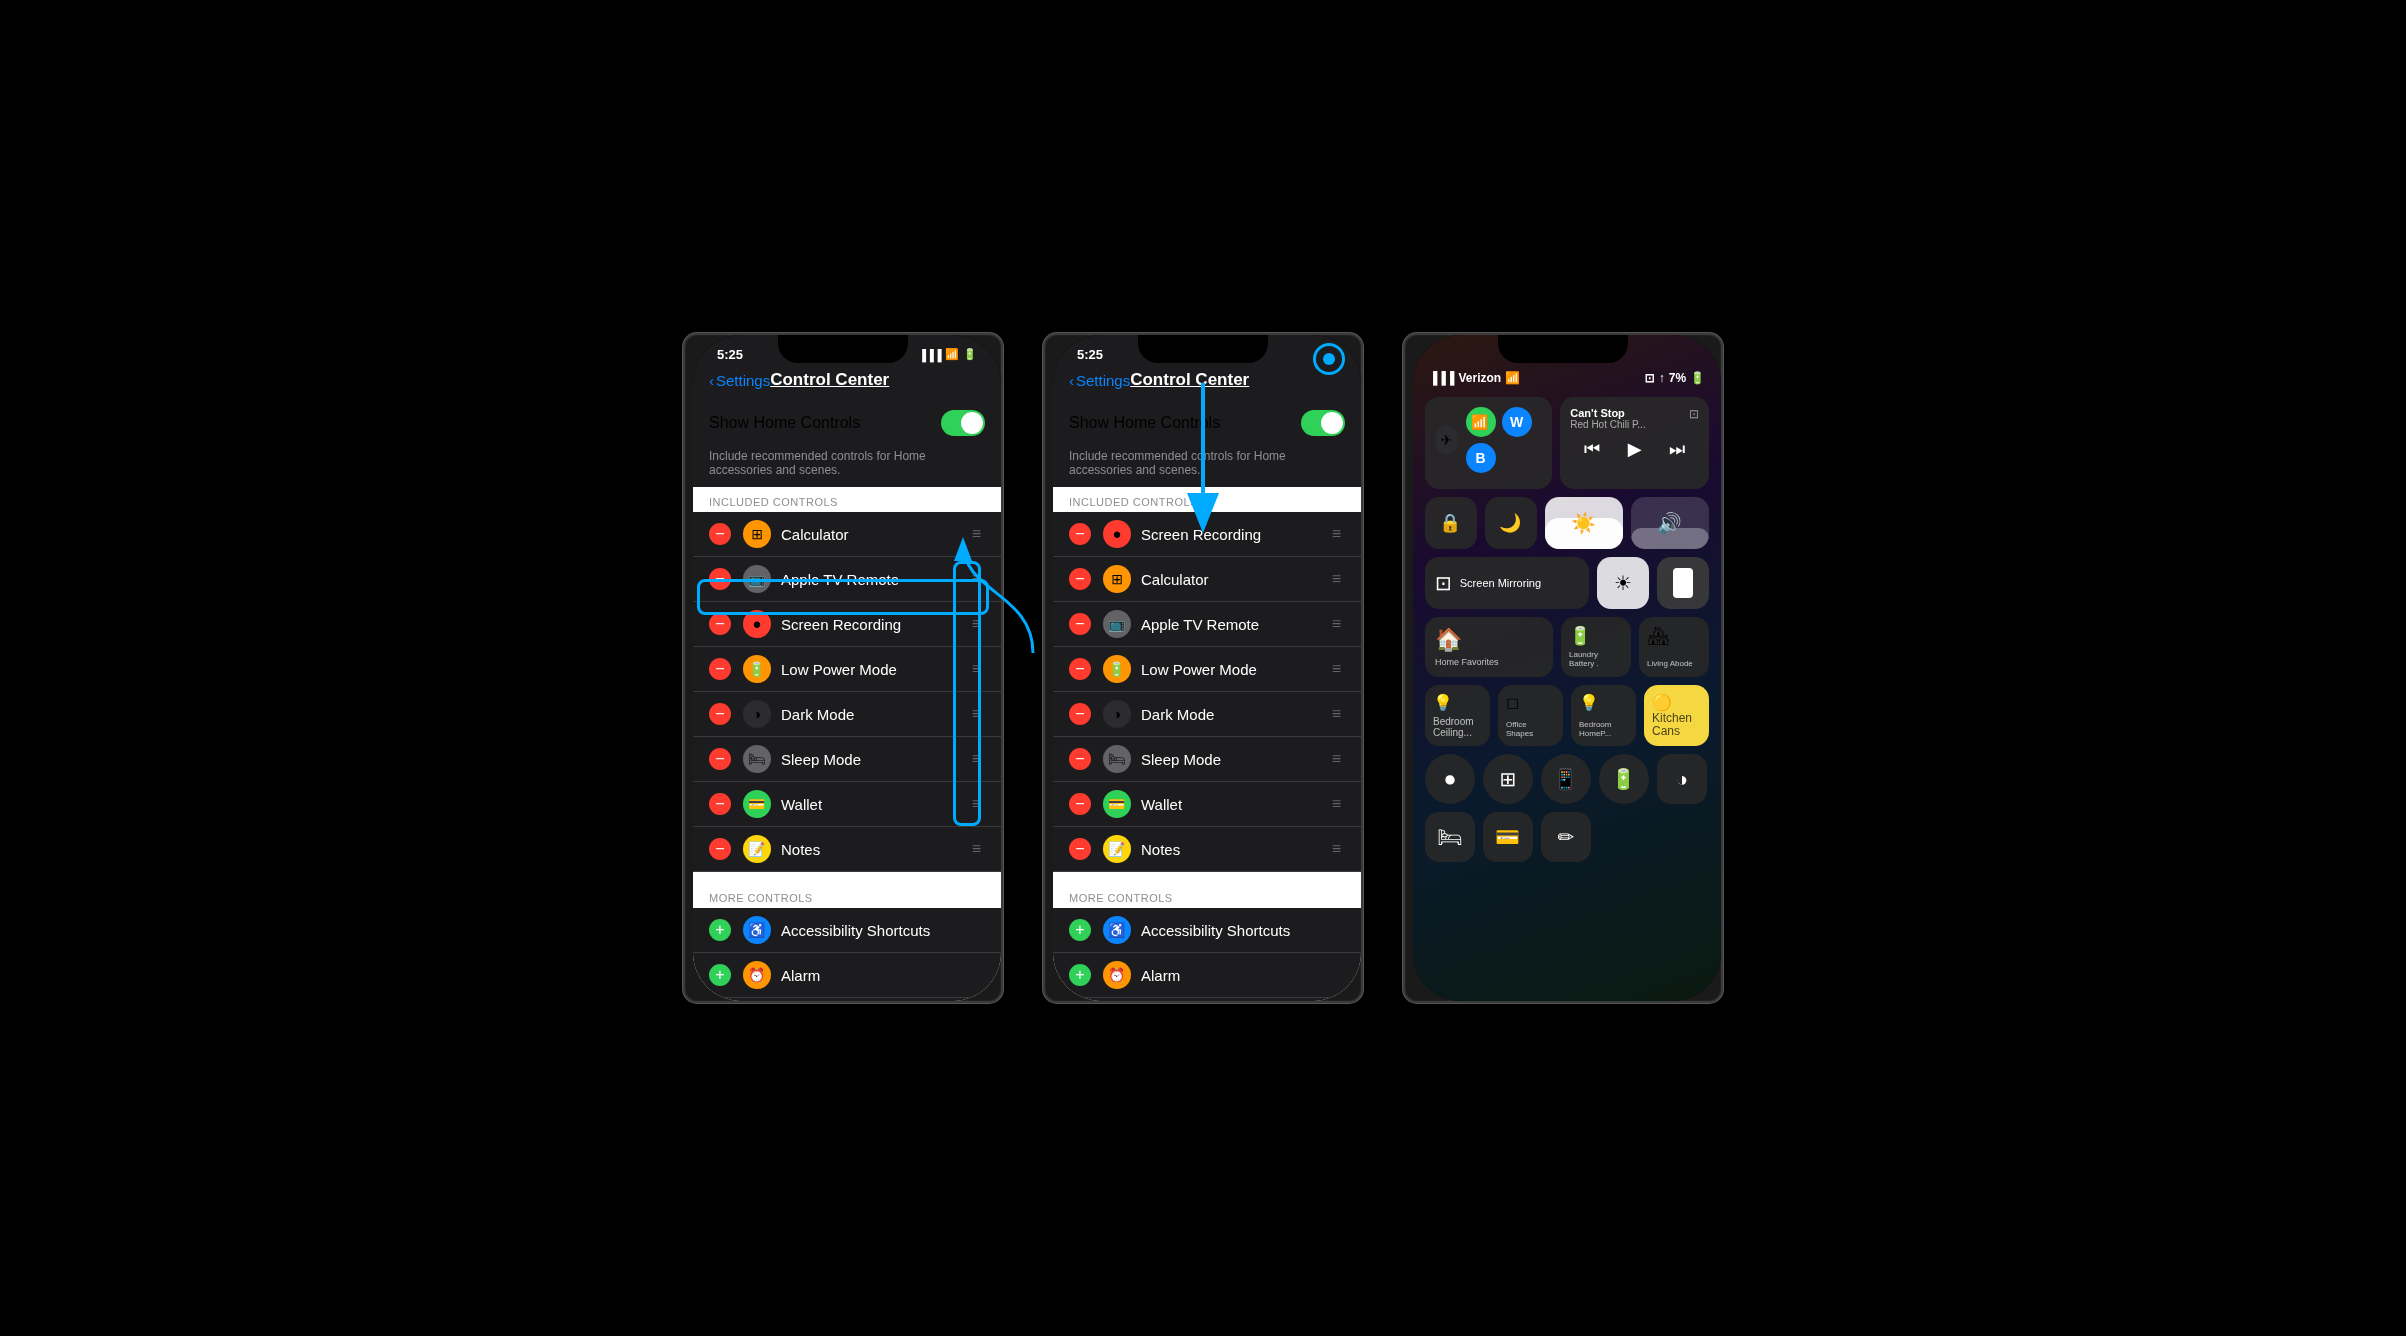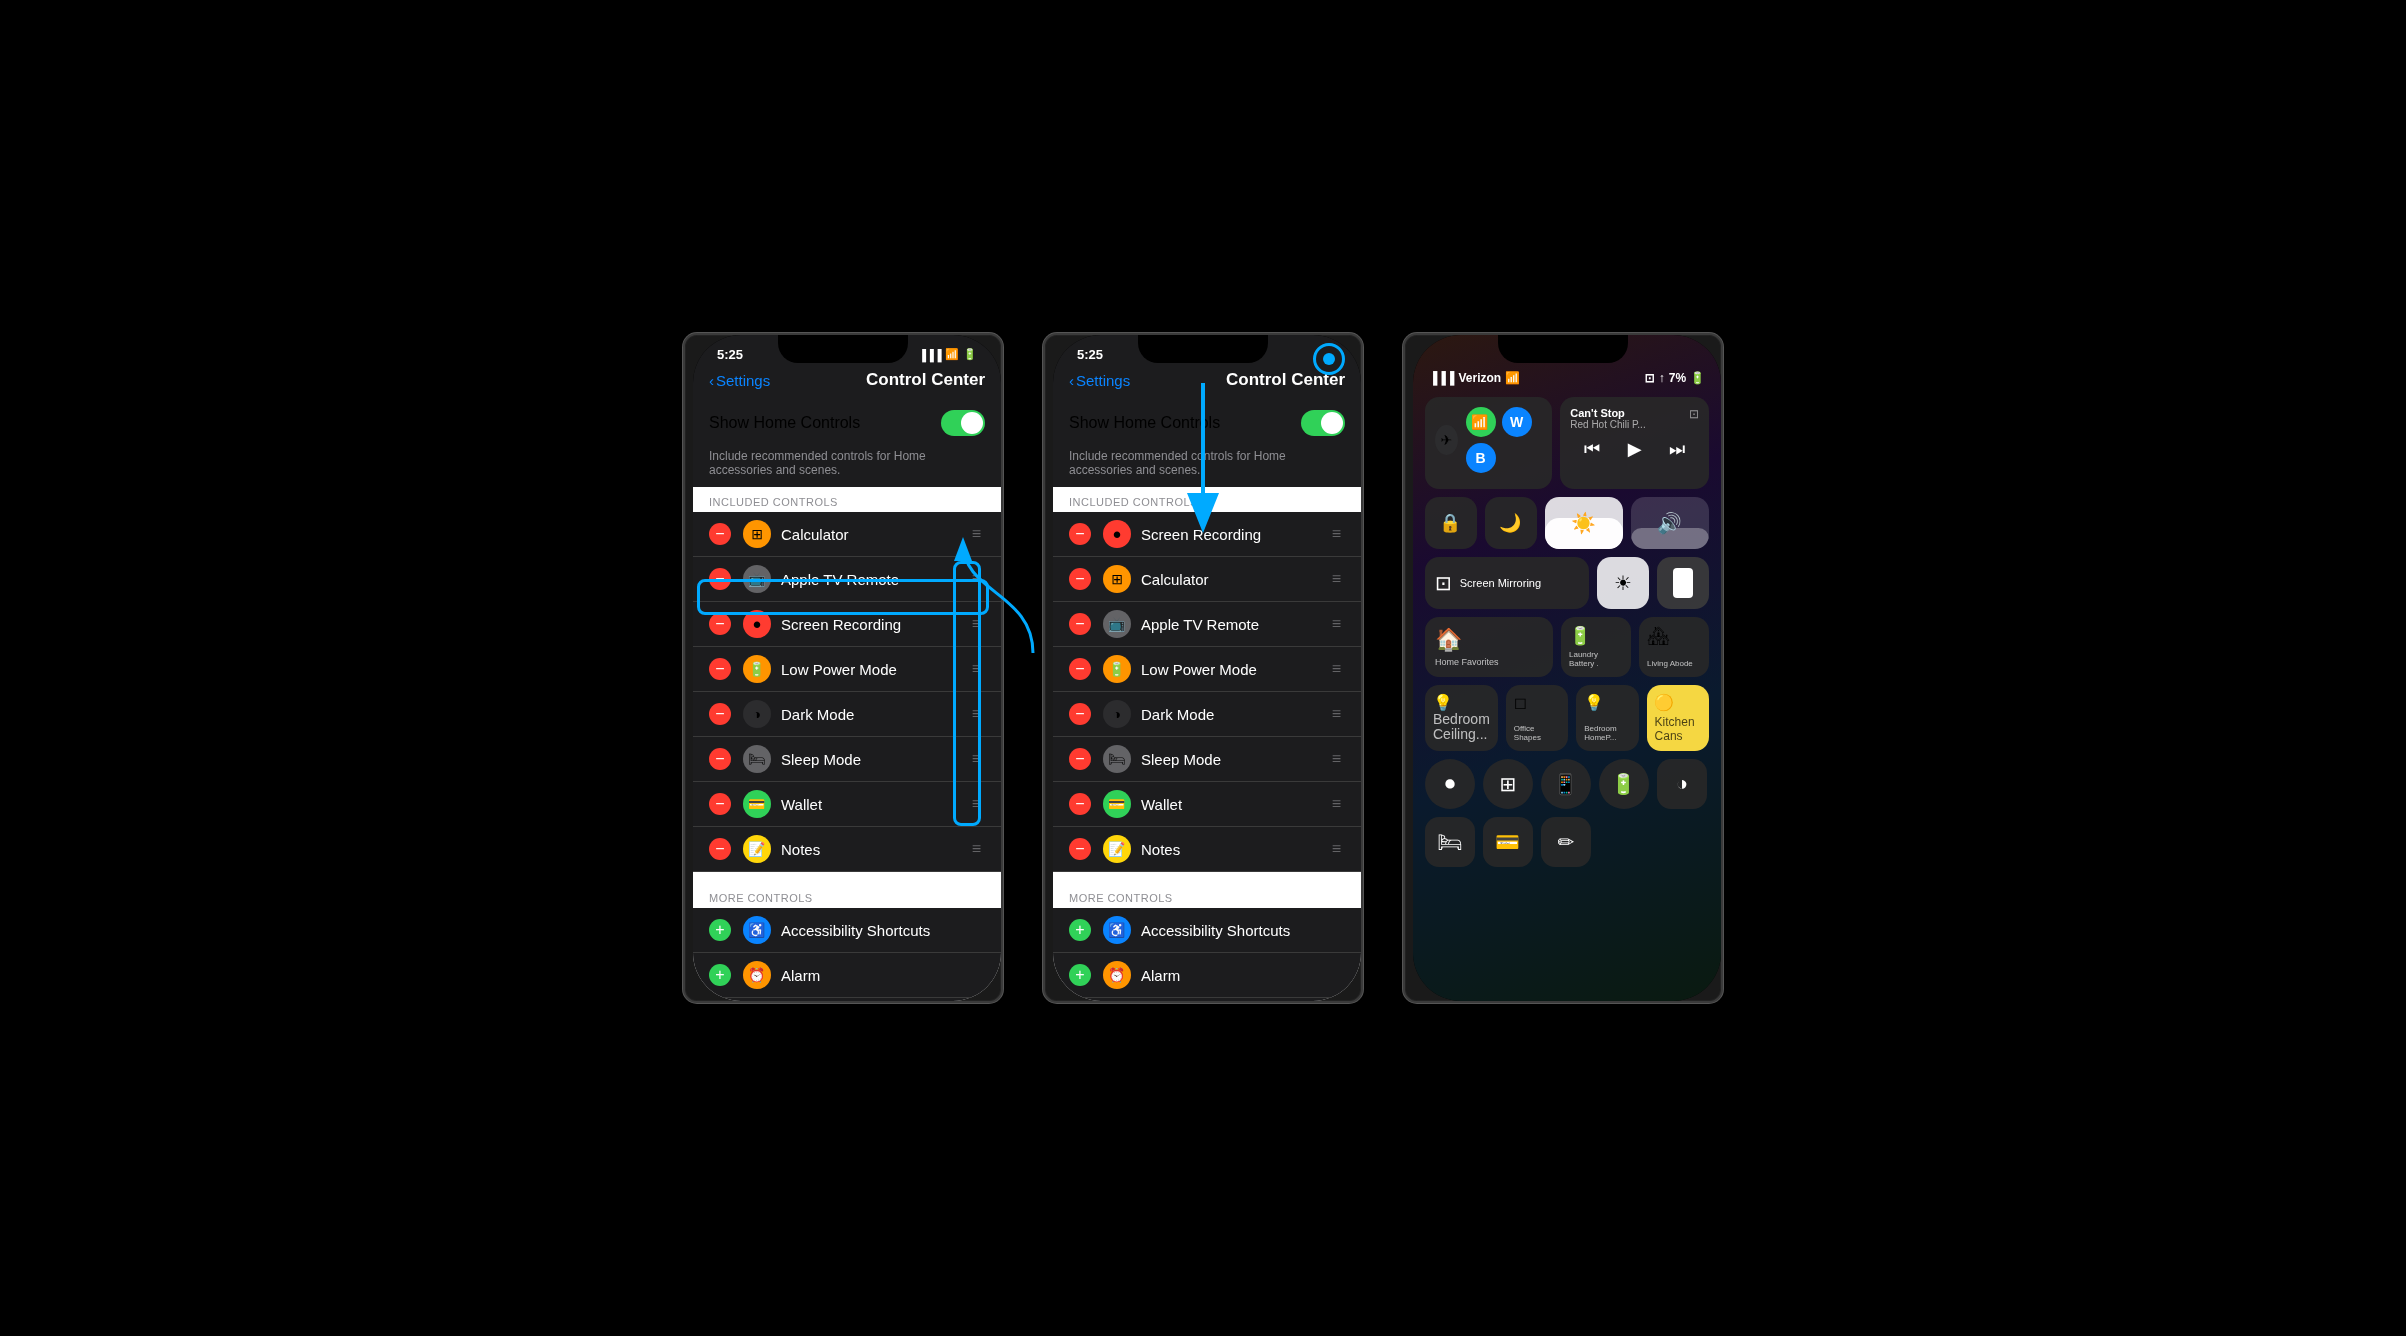--- a/index.html
+++ b/index.html
@@ -71,24 +71,25 @@
     }
     .nav-back {
       display: flex;
       align-items: center;
       color: #0a84ff;
       font-size: 15px;
       gap: 2px;
     }
     .nav-title {
       flex: 1;
-      text-align: right;
+      text-align: left;
       color: #fff;
       font-size: 17px;
       font-weight: 600;
+      text-decoration: underline;
     }
 
     
     .settings-content {
       background: #ffffff;
       flex: 1;
       overflow: hidden;
     }
 
     .section-header {
@@ -571,21 +572,21 @@
               </div>
               <div style="flex:1;background:rgba(40,40,40,0.9);border-radius:14px;padding:8px;display:flex;flex-direction:column;justify-content:space-between;min-height:60px;">
                 <span style="font-size:18px;">🏘</span>
                 <span style="font-size:8px;color:rgba(255,255,255,0.7);line-height:1.1;">Living Abode</span>
               </div>
             </div>
 
             <div style="display:flex; gap:8px; margin-bottom:8px;">
               <div style="flex:1;background:rgba(40,40,40,0.9);border-radius:14px;padding:8px;display:flex;flex-direction:column;justify-content:space-between;min-height:60px;">
                 <span style="font-size:16px;">💡</span>
-                <span style="font-size:14px;color:rgba(255,255,255,0.7);line-height:1.1;">Bedroom Ceiling...</span>
+                <span style="font-size:10px;color:rgba(255,255,255,0.7);line-height:1.1;">Bedroom Ceiling...</span>
               </div>
               <div style="flex:1;background:rgba(40,40,40,0.9);border-radius:14px;padding:8px;display:flex;flex-direction:column;justify-content:space-between;min-height:60px;">
                 <span style="font-size:16px;">◻</span>
                 <span style="font-size:8px;color:rgba(255,255,255,0.7);line-height:1.1;">Office Shapes</span>
               </div>
               <div style="flex:1;background:rgba(40,40,40,0.9);border-radius:14px;padding:8px;display:flex;flex-direction:column;justify-content:space-between;min-height:60px;">
                 <span style="font-size:16px;">💡</span>
                 <span style="font-size:8px;color:rgba(255,255,255,0.7);line-height:1.1;">Bedroom HomeP...</span>
               </div>
               <div style="flex:1;background:#f5d742;border-radius:14px;padding:8px;display:flex;flex-direction:column;justify-content:space-between;min-height:60px;">

